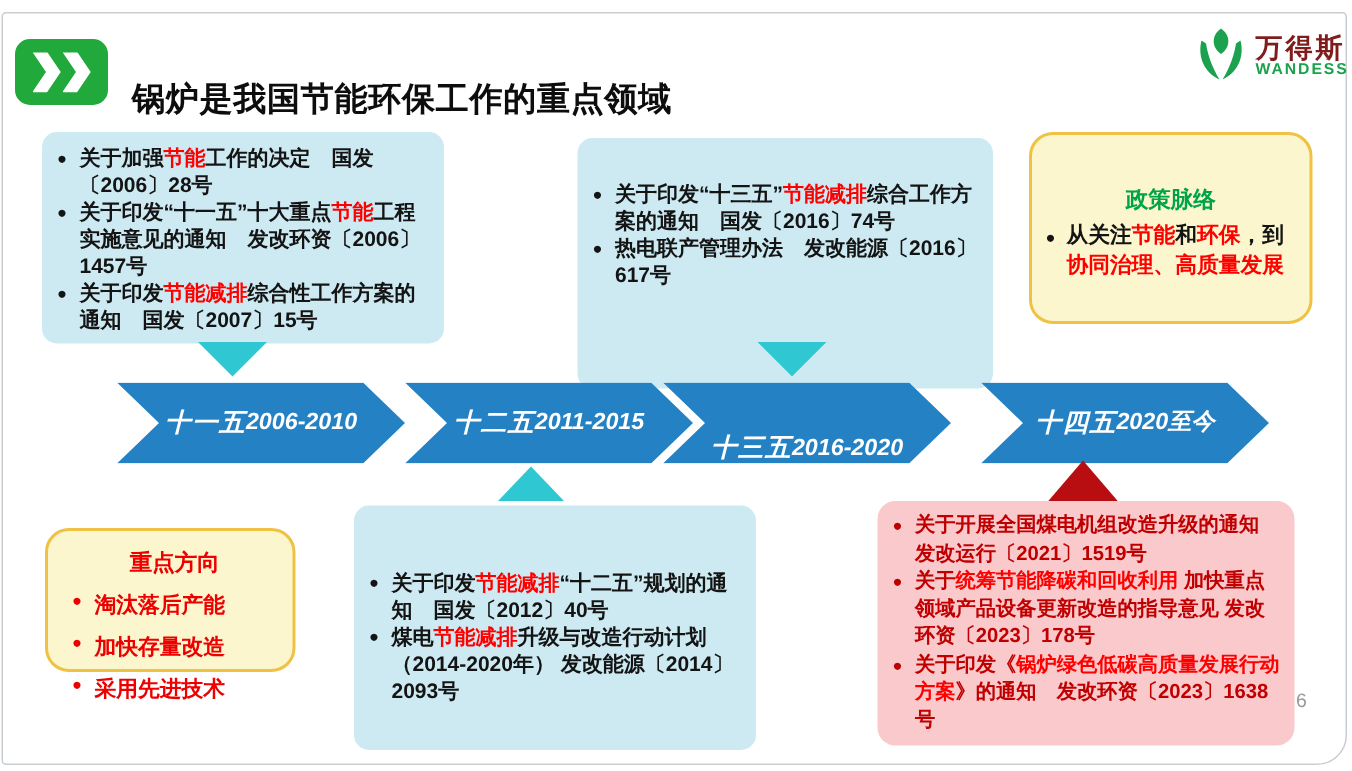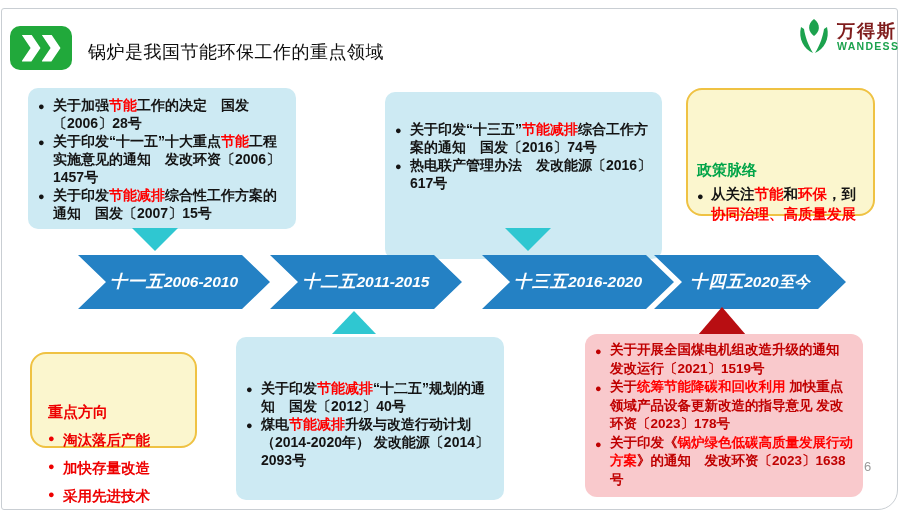--- a/index.html
+++ b/index.html
@@ -8,37 +8,37 @@
   .canvas { position:relative; width:901px; height:514px; background:#fff; overflow:hidden; }
   .slide-frame { position:absolute; left:1px; top:8px; width:897px; height:502px;
                  border:1.5px solid #c9ced3; border-radius:3px 3px 20px 3px; background:#fff; }
 
   
   .badge { position:absolute; left:10px; top:26px; width:62px; height:44px;
            background:#21a93b; border-radius:10px; display:flex; align-items:center;
            justify-content:center; gap:1px; }
   .chev { width:19px; height:27px; background:#fff;
           clip-path:polygon(0% 0%, 52% 0%, 100% 50%, 52% 100%, 0% 100%, 48% 50%); }
-  .page-title { position:absolute; left:88px; top:40px; font-size:18px; font-weight:normal;
+  .page-title { position:absolute; left:88px; top:51px; font-size:22px; font-weight:bold;
                 color:#0d0d0d; letter-spacing:0.5px; }
   .logo { position:absolute; left:796px; top:16px; display:flex; gap:5px; align-items:center; }
   .logo-text { display:flex; flex-direction:column; line-height:1.05; }
   .logo-cn { font-size:18px; font-weight:bold; color:#7f1d1d; letter-spacing:2px; }
   .logo-en { font-size:10.5px; font-weight:bold; color:#1ca24e; letter-spacing:1.3px; }
 
   
   .cyanbox { position:absolute; background:#cdeaf3; border-radius:10px; padding:8px 8px 8px 10px; }
   .cyanbox ul, .pinkbox ul { list-style:none; }
   .bullet { position:relative; padding-left:15px; font-size:14px; font-weight:bold;
             line-height:18px; color:#141414; }
   .bullet::before { content:"●"; position:absolute; left:0; top:1px; font-size:11px; }
   .pinkbox { position:absolute; background:#f9c9cc; border-radius:12px; padding:7px 8px 8px 10px; }
   .pinkbox .bullet { color:#c00000; line-height:18.5px; font-size:13.5px; }
   .yellowbox { position:absolute; background:#fbf6ce; border:2px solid #efc243; border-radius:16px; }
-  .ybox-title { font-size:15px; font-weight:bold;margin-top:37px; }
+  .ybox-title { text-align:center; font-size:15px; font-weight:bold; }
   .seg-red { color:#ff0000; }
 
   
   .period { position:absolute; top:255px; width:192px; height:54px; background:#2481c4;
             clip-path:polygon(0 0, 164px 0, 100% 50%, 164px 100%, 0 100%, 28px 50%);
             display:flex; flex-direction:row; align-items:center; justify-content:center;
             color:#fff; font-weight:bold; line-height:1.2;font-style:italic; }
   .period .p-label { font-size:17px; letter-spacing:1px; }
   .period .p-years { font-size:15.5px; }
 
@@ -113,21 +113,21 @@
   </div>
 
   <div class="period" style="left:78px;">
     <span class="p-label">十一五</span>
     <span class="p-years">2006-2010</span>
   </div>
   <div class="period" style="left:270px;">
     <span class="p-label">十二五</span>
     <span class="p-years">2011-2015</span>
   </div>
-  <div class="period" style="left:482px;">
+  <div class="period" style="left:442px;align-items:flex-end;">
     <span class="p-label">十三五</span>
     <span class="p-years">2016-2020</span>
   </div>
   <div class="period" style="left:654px;">
     <span class="p-label">十四五</span>
     <span class="p-years">2020至今</span>
   </div>
 
   <div class="tri-up-cyan" style="left:332px; top:311px;"></div>
   <div class="tri-up-red" style="left:698px; top:307px;"></div>

